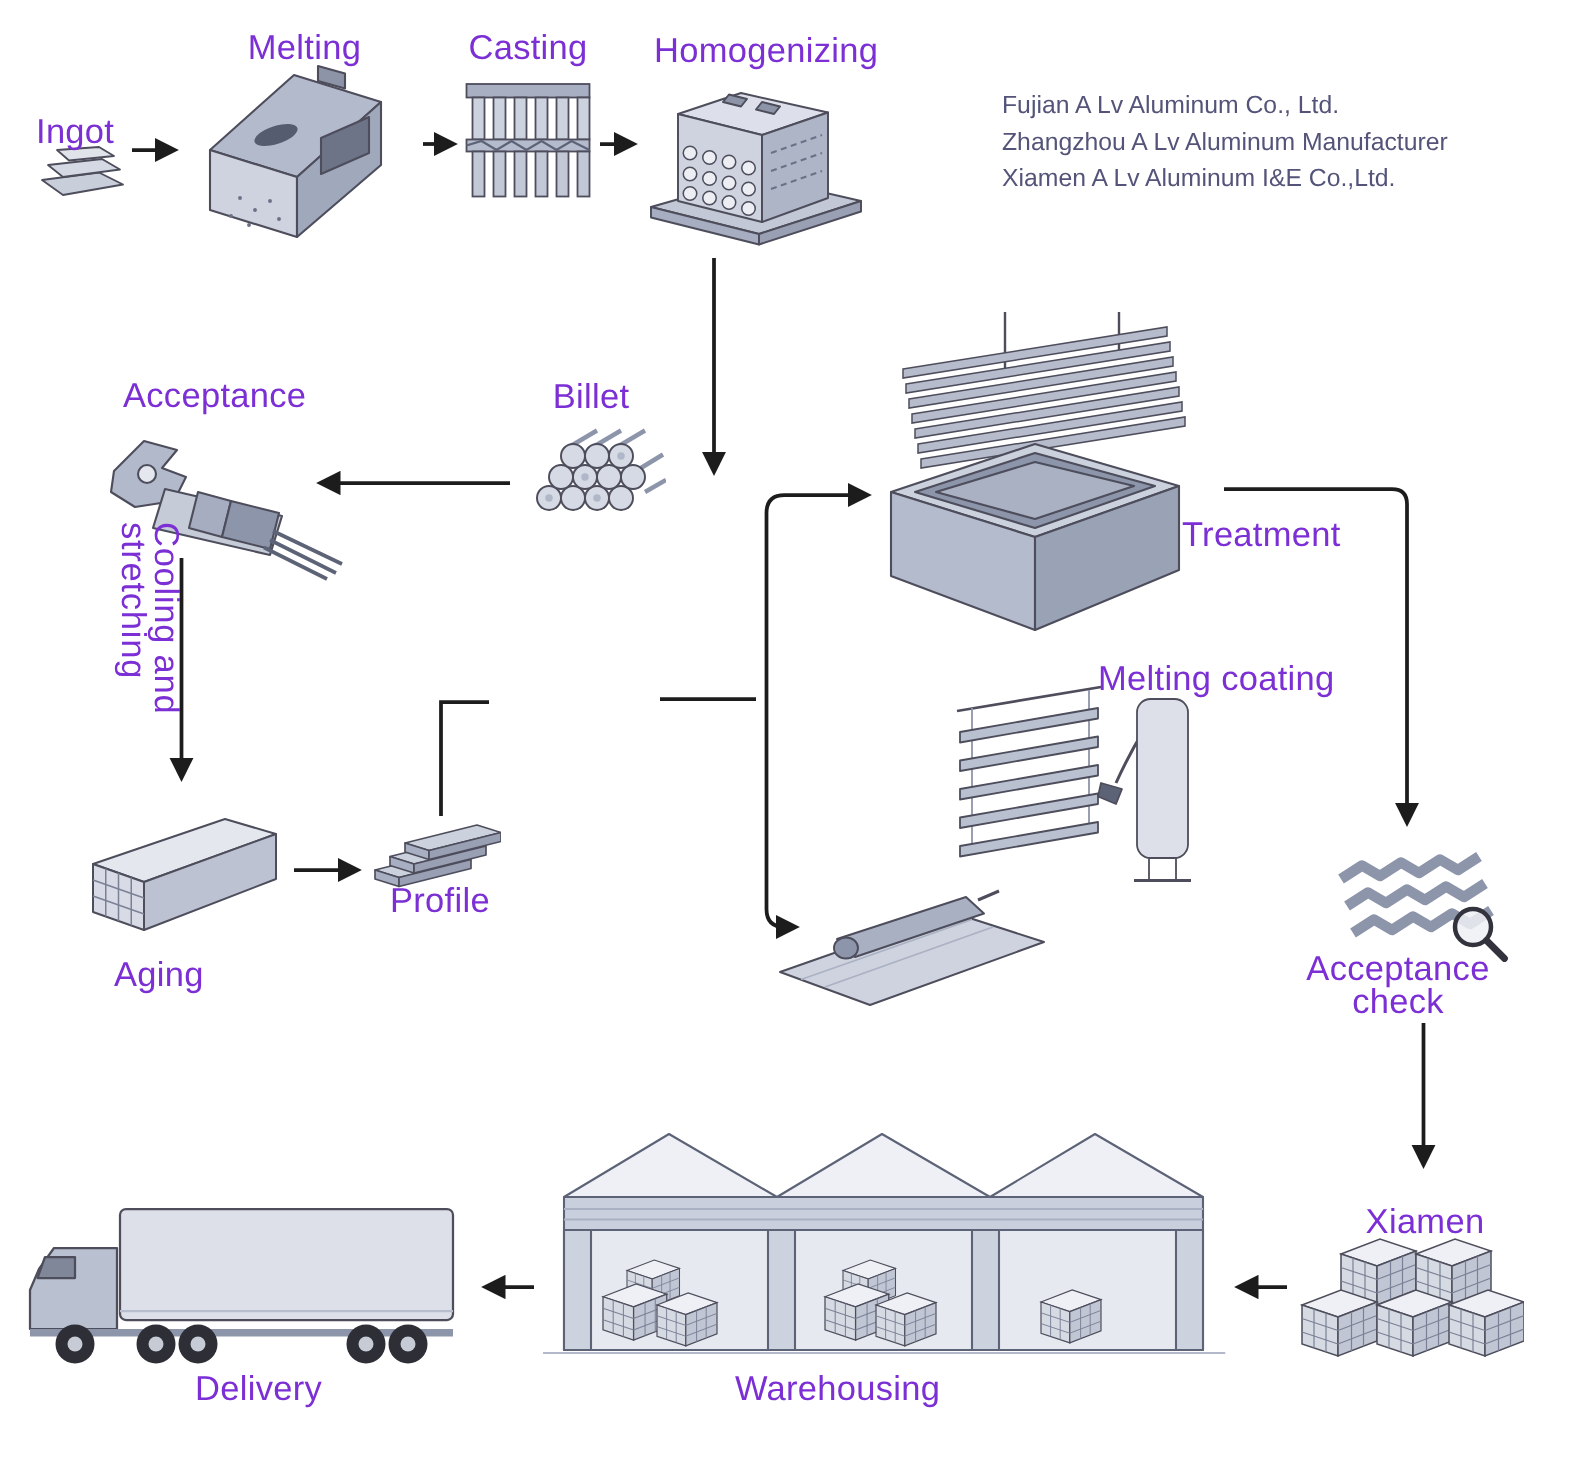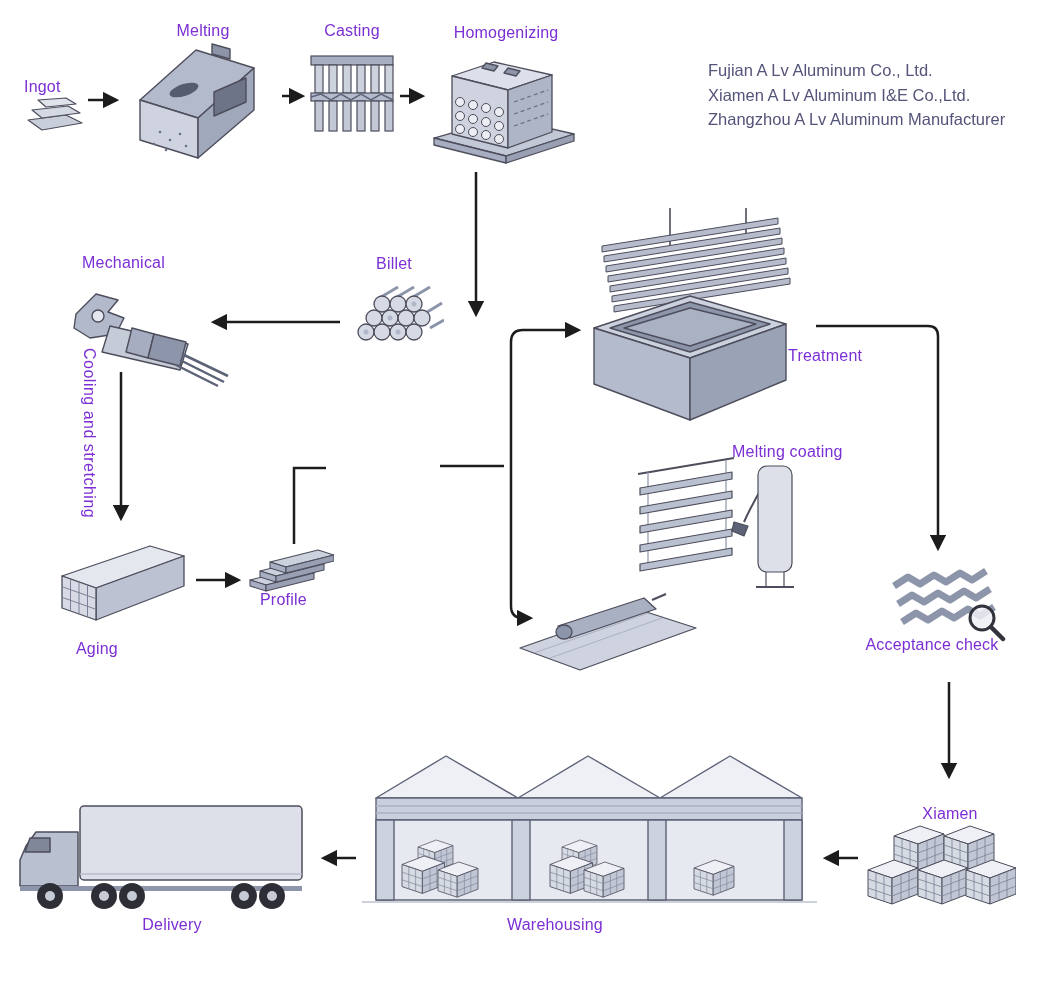--- a/index.html
+++ b/index.html
@@ -8,33 +8,33 @@
   body { font-family:"Liberation Sans", sans-serif; }
   .canvas {
     position:relative; width:1060px; height:984px;
     background:#ffffff; overflow:hidden;
   }
   .arrows { position:absolute; left:0; top:0; width:1060px; height:984px; pointer-events:none; }
   .illus { position:absolute; }
   .step-label {
     position:absolute;
     color: var(--label-text, #7b2fd4);
-    font-size:16px;
+    font-size:23px;
     letter-spacing:.2px;
     line-height:22px;
     white-space:normal;
   }
   .center { text-align:center; }
   .vert {
     writing-mode: vertical-rl;
     height:215px;
     letter-spacing:.5px;
   }
   .company {
-    position:absolute; left:708px; top:58px;
+    position:absolute; left:668px; top:58px;
     color: var(--company-text, #54547a);
     font-size:16.5px; line-height:24.5px;
   }
 </style>
 </head>
 <body>
 
 <div class="canvas">
 
   <svg class="arrows" viewBox="0 0 1060 984">
@@ -361,30 +361,30 @@
       <circle cx="228" cy="102" r="5" fill="#c6cbd6"></circle>
       <circle cx="256" cy="102" r="5" fill="#c6cbd6"></circle>
     </g>
   </svg>
 
   <div class="step-label" style="left:24px;top:76px">Ingot</div>
   <div class="step-label center" style="left:158px;top:20px;width:90px">Melting</div>
   <div class="step-label center" style="left:310px;top:20px;width:84px">Casting</div>
   <div class="step-label center" style="left:436px;top:22px;width:140px">Homogenizing</div>
   <div class="step-label center" style="left:350px;top:253px;width:88px">Billet</div>
-  <div class="step-label" style="left:82px;top:252px">Mechanical</div>
+  <div class="step-label" style="left:82px;top:252px">Acceptance</div>
   <div class="step-label vert" style="left:78px;top:348px">Cooling and stretching</div>
   <div class="step-label" style="left:76px;top:638px">Aging</div>
   <div class="step-label" style="left:260px;top:589px">Profile</div>
   <div class="step-label" style="left:788px;top:345px">Treatment</div>
   <div class="step-label" style="left:732px;top:441px">Melting coating</div>
   <div class="step-label center" style="left:852px;top:634px;width:160px">Acceptance check</div>
   <div class="step-label center" style="left:908px;top:803px;width:84px">Xiamen</div>
   <div class="step-label center" style="left:490px;top:914px;width:130px">Warehousing</div>
   <div class="step-label center" style="left:130px;top:914px;width:84px">Delivery</div>
 
   <div class="company">
     <div>Fujian A Lv Aluminum Co., Ltd.</div>
+    <div>Zhangzhou A Lv Aluminum Manufacturer</div>
     <div>Xiamen A Lv Aluminum I&amp;E Co.,Ltd.</div>
-    <div>Zhangzhou A Lv Aluminum Manufacturer</div>
   </div>
 
 </div>
 
 </body></html>

